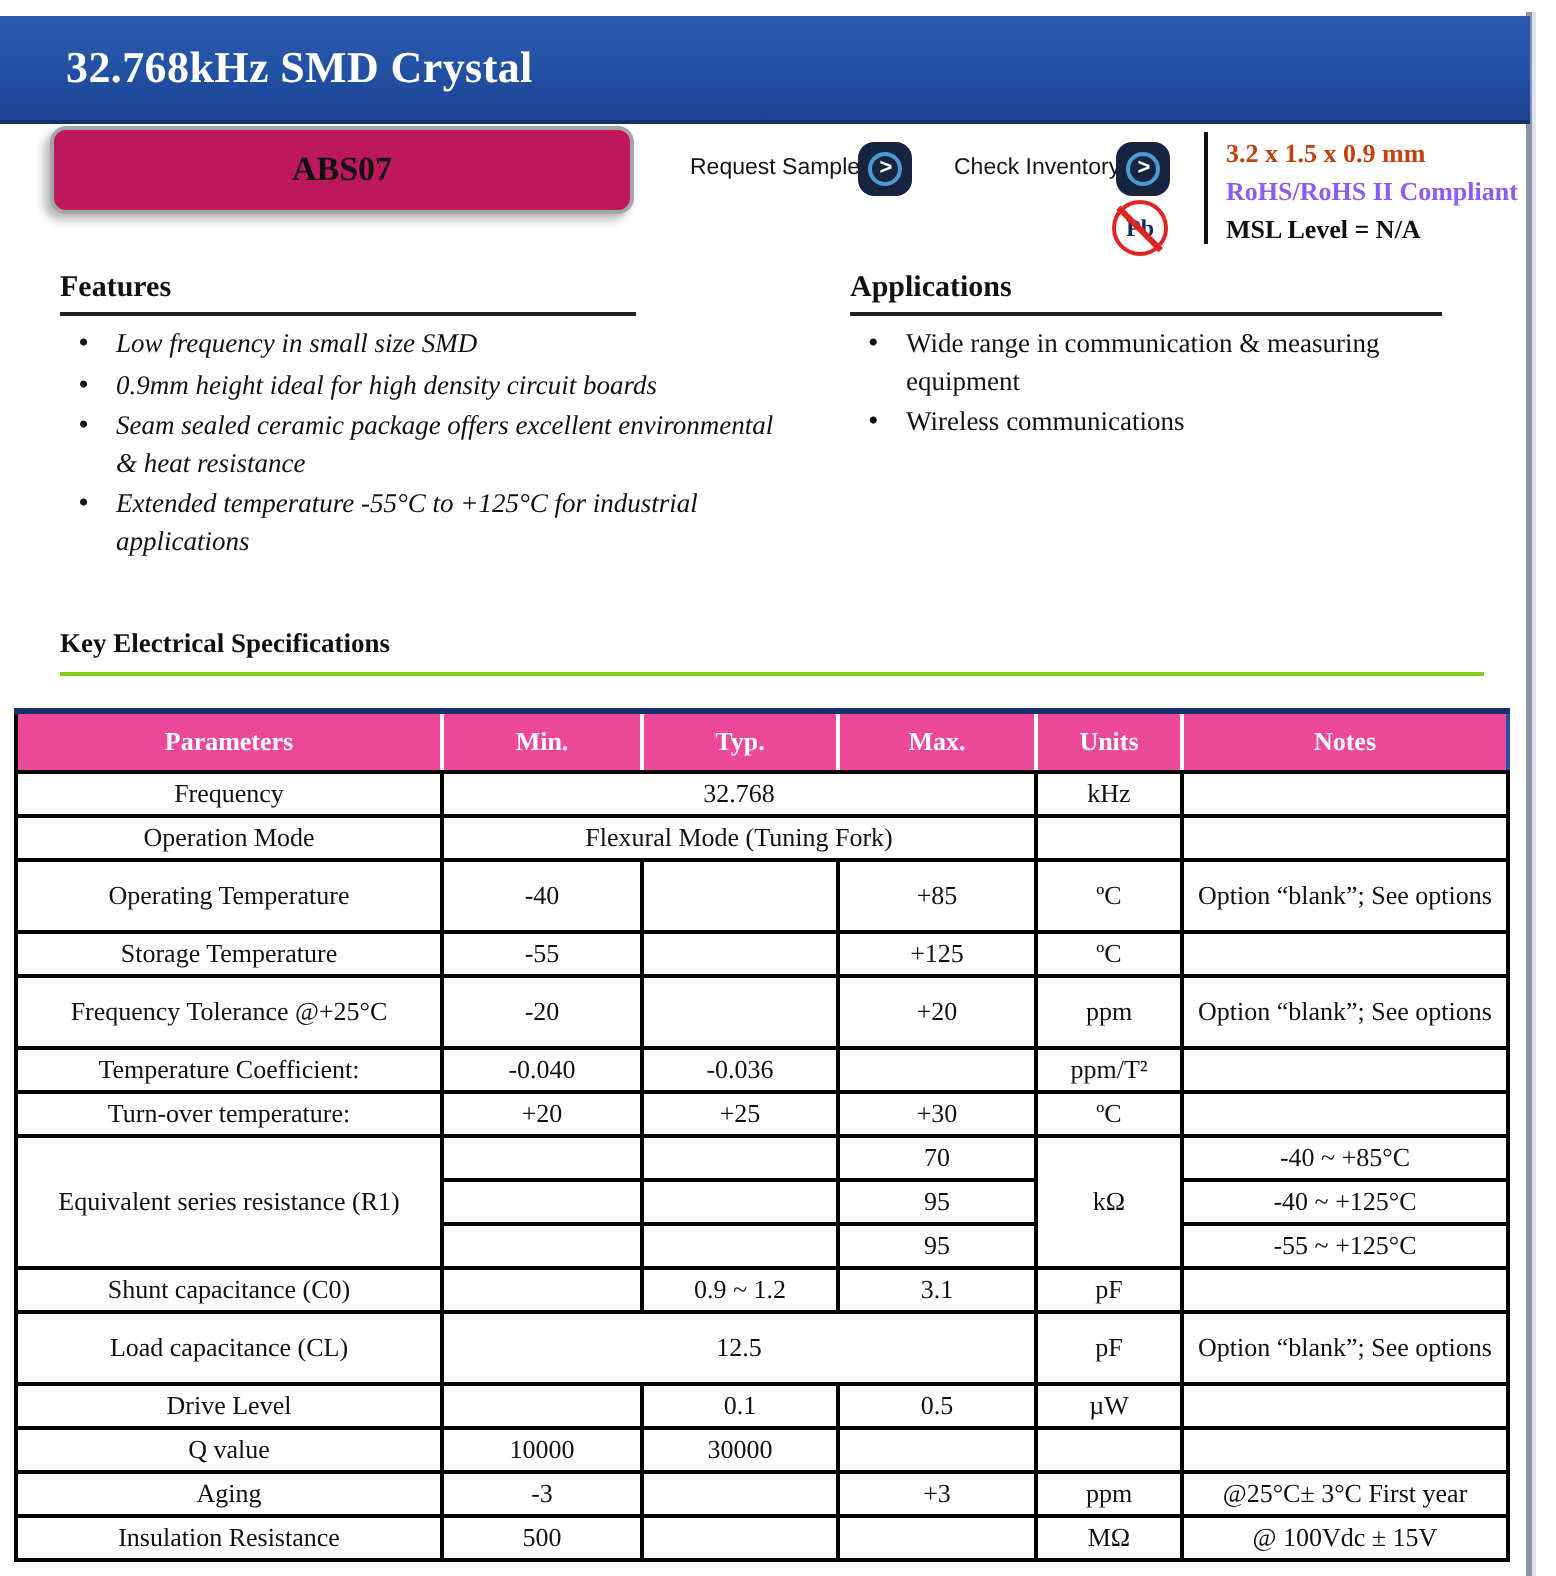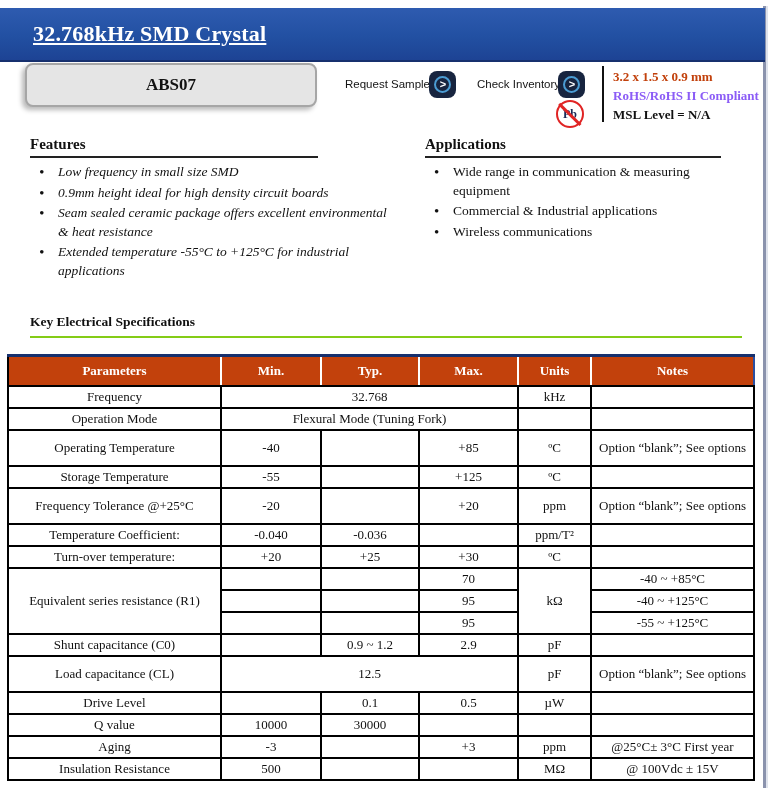--- a/index.html
+++ b/index.html
@@ -7,25 +7,25 @@
   .page { position:relative; width:778px; height:788px; background:#fff; overflow:hidden; }
 
   
   .page-edge { position:absolute; left:763px; top:6px; width:3px; height:782px; background:#8b93ad; }
   .page-edge-light { position:absolute; left:766px; top:6px; width:2px; height:782px; background:#dfe3ec; }
 
   
   .banner { position:absolute; left:0; top:8px; width:765px; height:54px;
             background:linear-gradient(180deg,#2e5bb0 0%, #2250a2 55%, #1d4394 100%);
             border-bottom:2px solid #16306e; }
-  .banner h1 { font-size:22px; font-weight:bold; color:#fff; padding:13px 4px 0 33px; letter-spacing:0.2px;text-decoration:underline; }
+  .banner h1 { font-size:22px; font-weight:bold; color:#fff; padding:13px 4px 0 33px; letter-spacing:0.2px; }
 
   
   .product-box { position:absolute; left:25px; top:63px; width:292px; height:44px;
-                 background:#e5e5e5; border:2px solid #a6a6a6; border-radius:8px;
+                 background:#be185d; border:2px solid #a6a6a6; border-radius:8px;
                  box-shadow:-3px 3px 5px rgba(0,0,0,0.28);
                  text-align:center; line-height:40px; font-size:17px; font-weight:bold; color:#111; }
 
   .action-label { position:absolute; top:78px; font-family:"Liberation Sans", sans-serif; font-size:11.5px; color:#141414; }
   .action-icon { position:absolute; top:71px; width:27px; height:27px; background:#17243f; border-radius:8px;
                  display:flex; align-items:center; justify-content:center; cursor:pointer; }
   .action-icon .circ { width:17px; height:17px; border:2px solid #4b9cd3; border-radius:50%;
                        display:flex; align-items:center; justify-content:center; }
   .action-icon .circ::before { content:">"; color:#fff; font-family:"Liberation Sans", sans-serif;
                                font-size:11px; font-weight:bold; line-height:1; margin-left:1px; }
@@ -53,21 +53,21 @@
   ul.bullets li::before { content:"\2022"; position:absolute; left:5px; font-size:15px; }
   .features-list { left:34px; top:163px; width:364px;font-style:italic; }
   .applications-list { left:429px; top:163px; width:306px; }
 
   .keyspec-heading { position:absolute; left:30px; top:314px; width:712px; font-size:13.5px; font-weight:bold;
                      border-bottom:2px solid #84cc16; padding-bottom:6px; }
 
   
   table.spec { position:absolute; left:7px; top:354px; width:746px; border-collapse:collapse; table-layout:fixed;
                border:2px solid #000; font-family:"Liberation Serif", serif; }
-  table.spec th { background:#c2410c; color:#fff; font-size:13px; font-weight:bold; height:30px;
+  table.spec th { background:#ec4899; color:#fff; font-size:13px; font-weight:bold; height:30px;
                   border-right:2px solid #fff; border-top:3px solid #16306e; border-bottom:2px solid #000;
                   padding:2px 4px; }
   table.spec th:last-child { border-right:2px solid #2a4fa2;margin-top:21px; }
   table.spec td { border:2px solid #000; font-size:13px; text-align:center; vertical-align:middle;
                   padding:1px 5px; height:22px; line-height:1.2; background:#fff; }
   tr.tall td { height:36px; }
 </style>
 </head>
 <body>
 
@@ -111,21 +111,20 @@
   <ul class="bullets features-list">
     <li>Low frequency in small size SMD</li>
     <li>0.9mm height ideal for high density circuit boards</li>
     <li>Seam sealed ceramic package offers excellent environmental &amp; heat resistance</li>
     <li>Extended temperature -55°C to +125°C for industrial applications</li>
   </ul>
 
   <div class="sec-heading applications-heading">Applications</div>
   <ul class="bullets applications-list">
     <li>Wide range in communication &amp; measuring equipment</li>
-    <li>Commercial &amp; Industrial applications</li>
     <li>Wireless communications</li>
   </ul>
 
   <div class="keyspec-heading">Key Electrical Specifications</div>
 
   <table class="spec">
     <colgroup>
       <col style="width:213px">
         <col style="width:100px">
         <col style="width:98px">
@@ -213,21 +212,21 @@
       <tr>
         <td></td>
         <td></td>
         <td>95</td>
         <td>-55 ~ +125°C</td>
       </tr>
       <tr>
         <td>Shunt capacitance (C0)</td>
         <td></td>
         <td>0.9 ~ 1.2</td>
-        <td>2.9</td>
+        <td>3.1</td>
         <td>pF</td>
         <td></td>
       </tr>
       <tr class="tall">
         <td>Load capacitance (CL)</td>
         <td colspan="3">12.5</td>
         <td>pF</td>
         <td>Option “blank”; See options</td>
       </tr>
       <tr>

